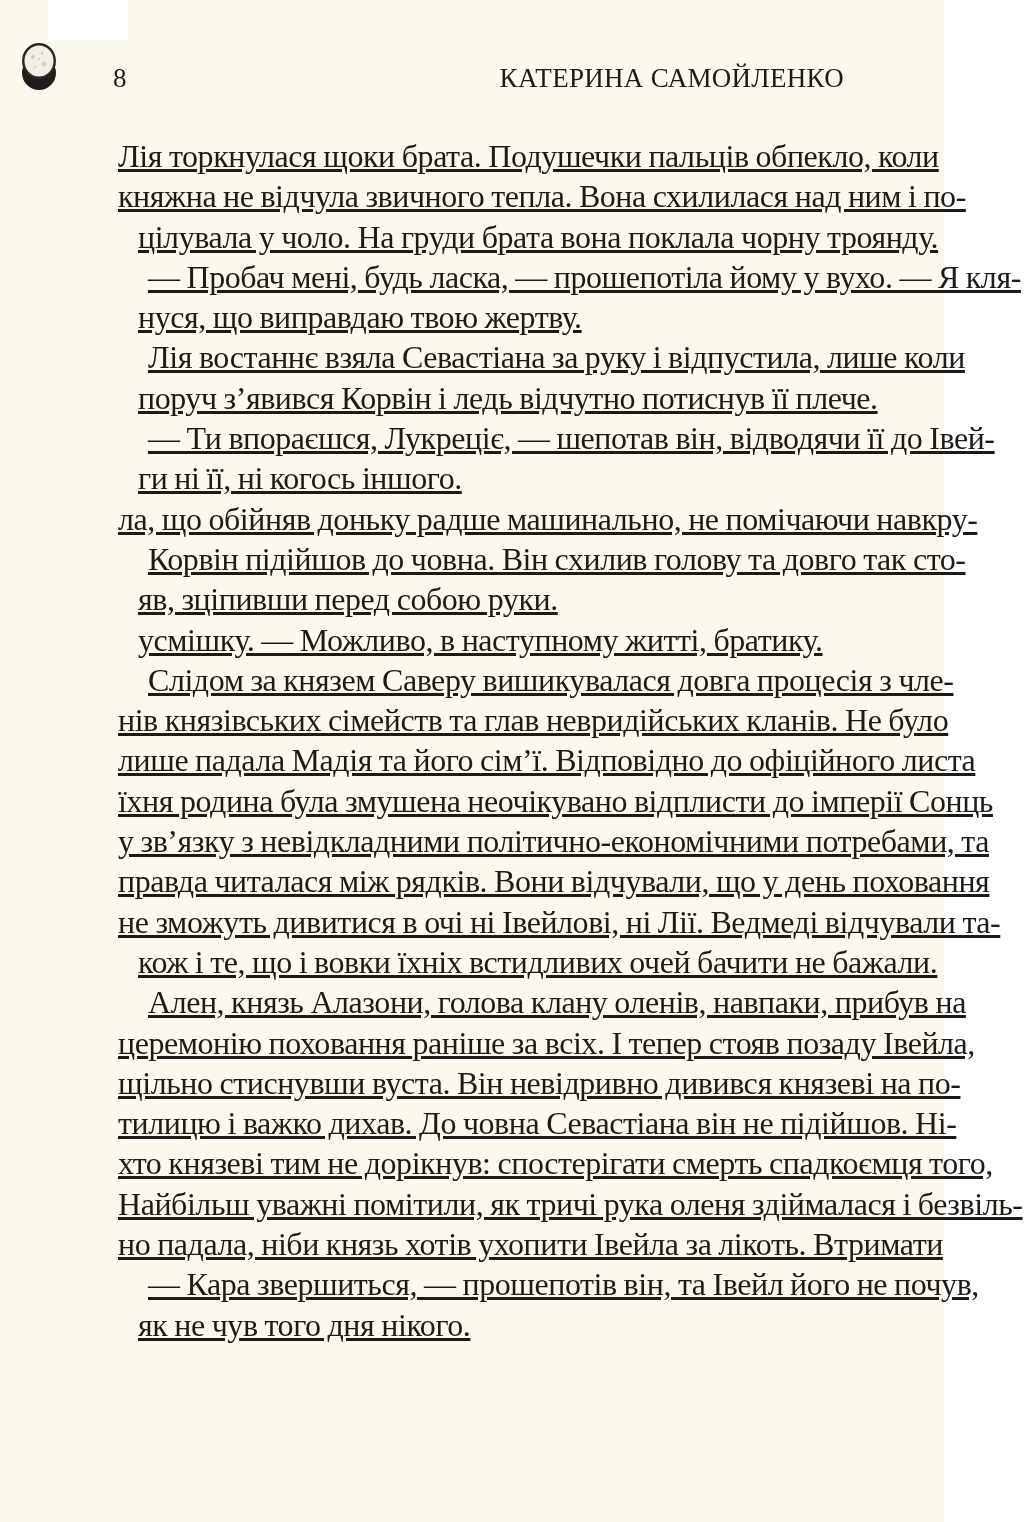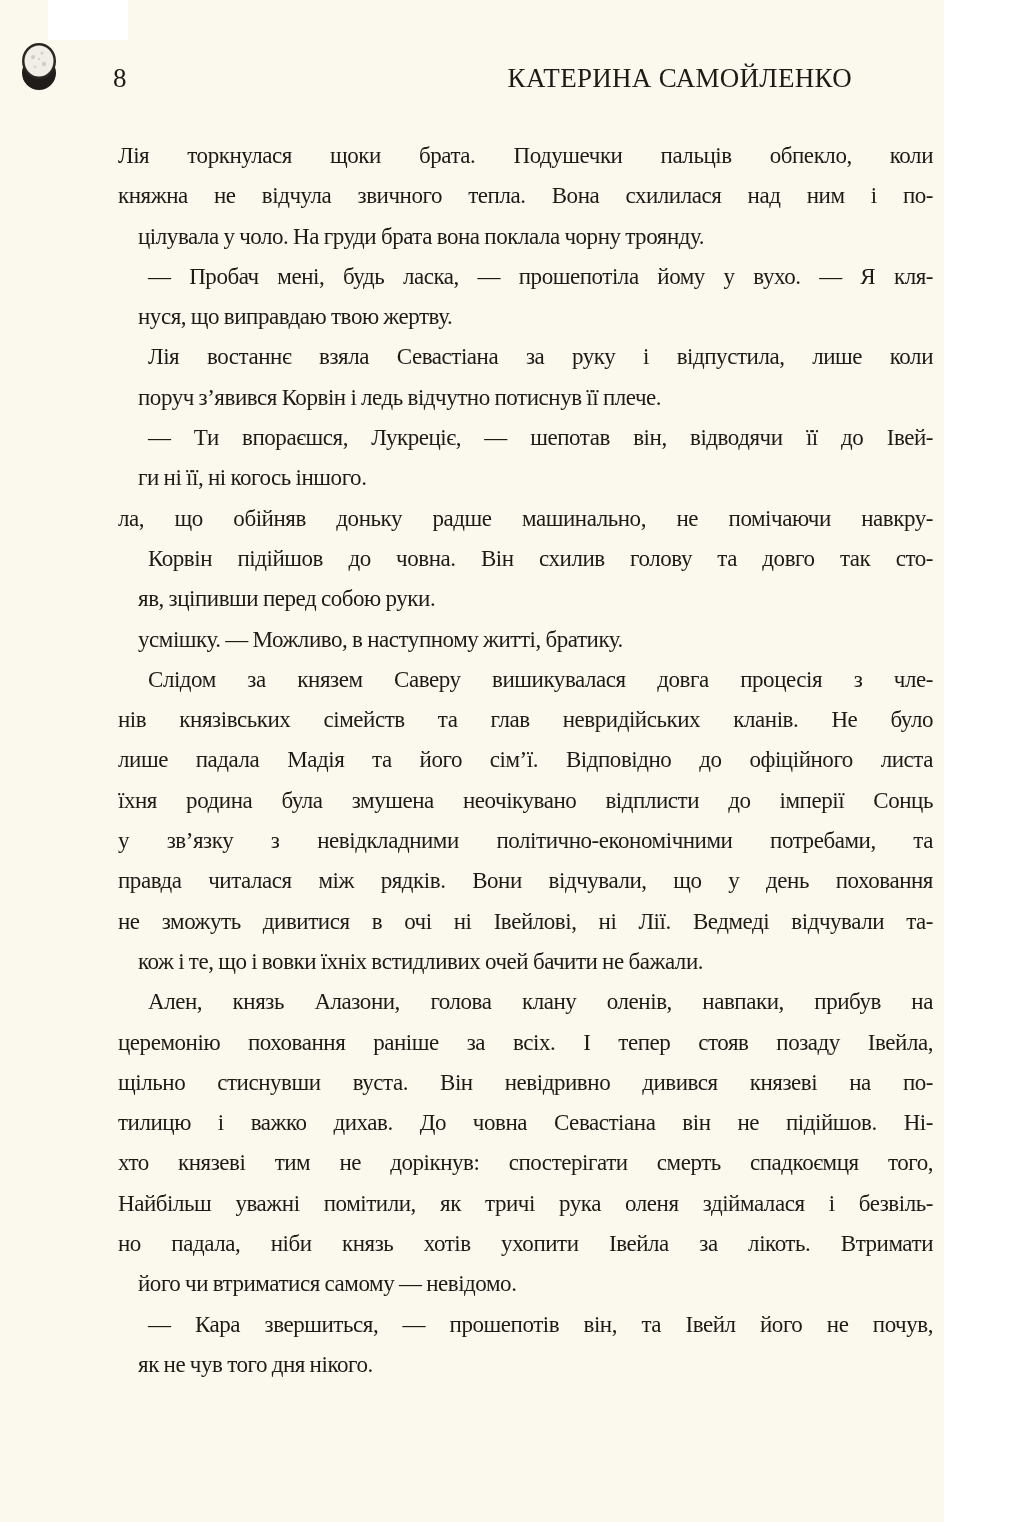--- a/index.html
+++ b/index.html
@@ -31,40 +31,41 @@
     width: 38px; height: 56px;
   }
   .page-number {
     position: absolute;
     left: 113px; top: 60px;
     font-size: 27px;
     line-height: 36px;
   }
   .running-head {
     position: absolute;
-    right: 92px; top: 60px;
+    right: 100px; top: 60px;
     font-size: 27px;
     line-height: 36px;
     letter-spacing: 0.3px;
   }
   .body-text {
     position: absolute;
     left: 118px; top: 136px;
     width: 815px;
   }
   .line {
     display: block;
     height: 40.3px;
     line-height: 40.3px;
-    font-size: 23px;
+    font-size: 32px;
     white-space: nowrap;
     text-align: justify;
     text-align-last: justify;
     letter-spacing: -0.45px;
     word-spacing: -0.6px;
+    text-decoration: underline;
   }
   .line.last { text-align-last: left; margin-left: 20px; }
   .line.indent { padding-left: 30px; }
 </style>
 </head>
 <body>
 
 <div class="page">
   <div class="scan-patch"></div>
 
@@ -104,17 +105,16 @@
     <span class="line">правда читалася між рядків. Вони відчували, що у день поховання</span>
     <span class="line">не зможуть дивитися в очі ні Івейлові, ні Лії. Ведмеді відчували та-</span>
     <span class="line last">кож і те, що і вовки їхніх встидливих очей бачити не бажали.</span>
     <span class="line indent">Ален, князь Алазони, голова клану оленів, навпаки, прибув на</span>
     <span class="line">церемонію поховання раніше за всіх. І тепер стояв позаду Івейла,</span>
     <span class="line">щільно стиснувши вуста. Він невідривно дивився князеві на по-</span>
     <span class="line">тилицю і важко дихав. До човна Севастіана він не підійшов. Ні-</span>
     <span class="line">хто князеві тим не дорікнув: спостерігати смерть спадкоємця того,</span>
     <span class="line">Найбільш уважні помітили, як тричі рука оленя здіймалася і безвіль-</span>
     <span class="line">но падала, ніби князь хотів ухопити Івейла за лікоть. Втримати</span>
-    <span class="line last">його чи втриматися самому — невідомо.</span>
     <span class="line indent">— Кара звершиться, — прошепотів він, та Івейл його не почув,</span>
     <span class="line last">як не чув того дня нікого.</span>
   </div>
 </div>
 
 </body></html>

